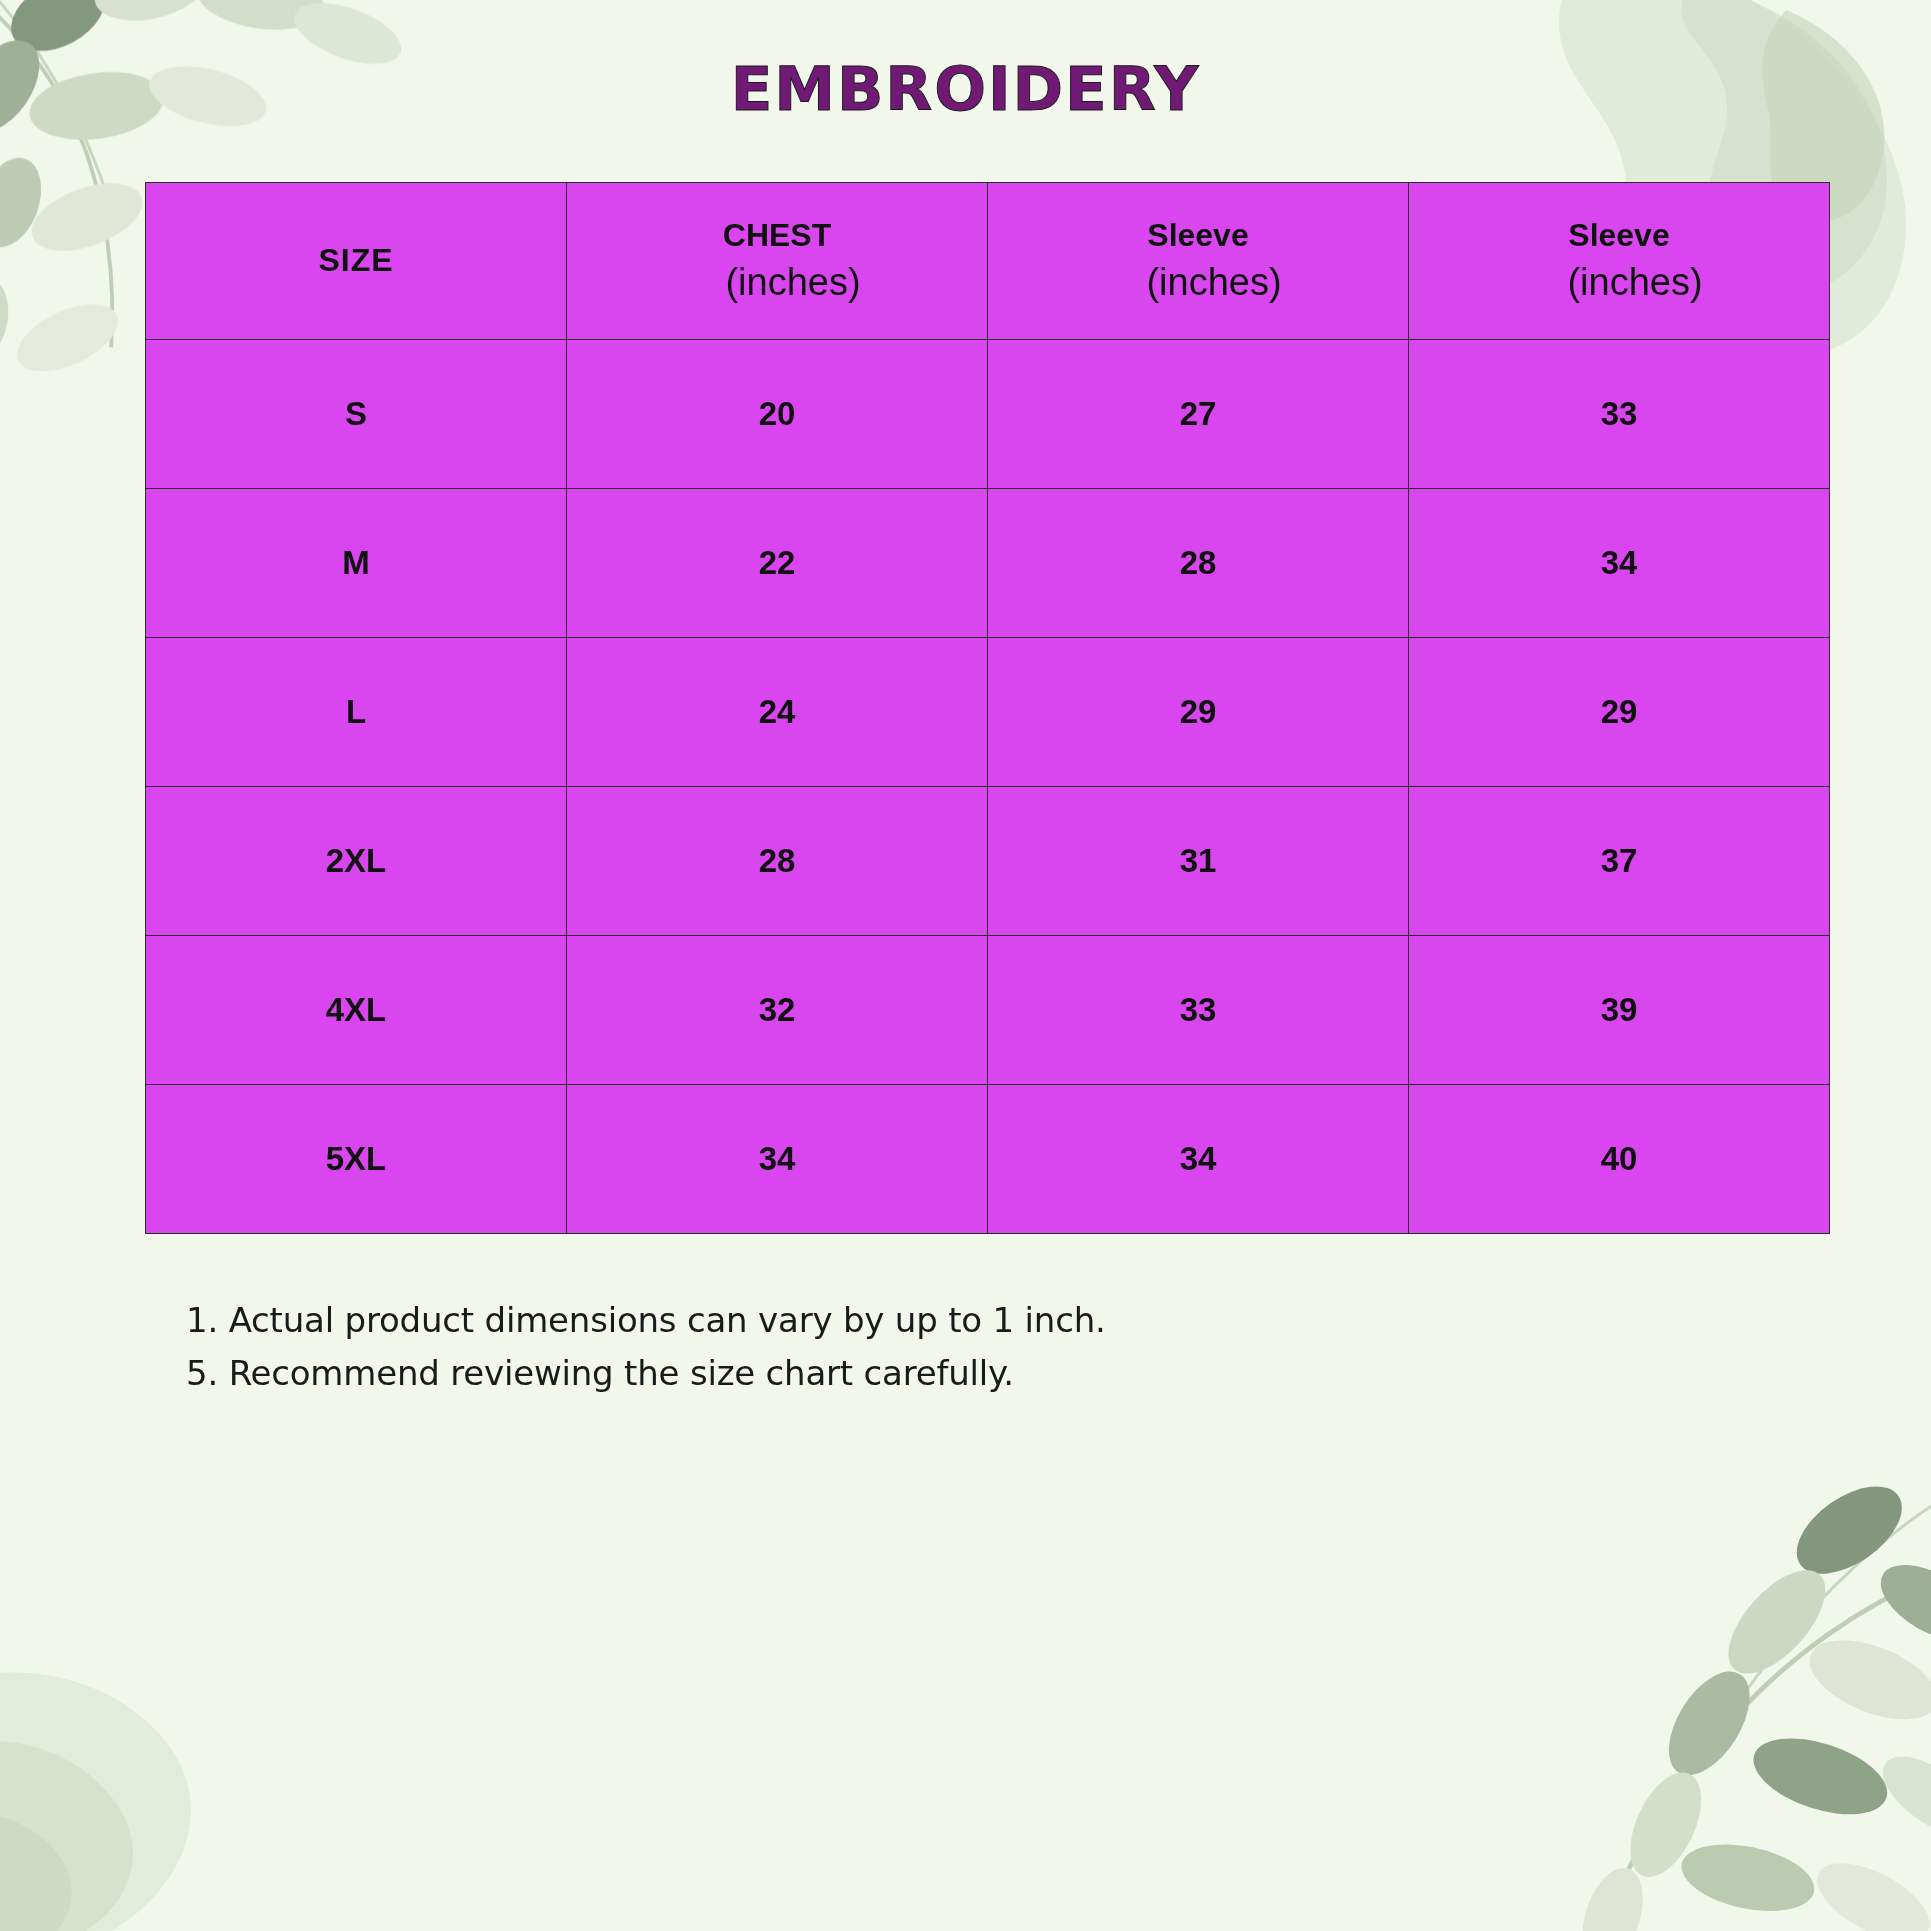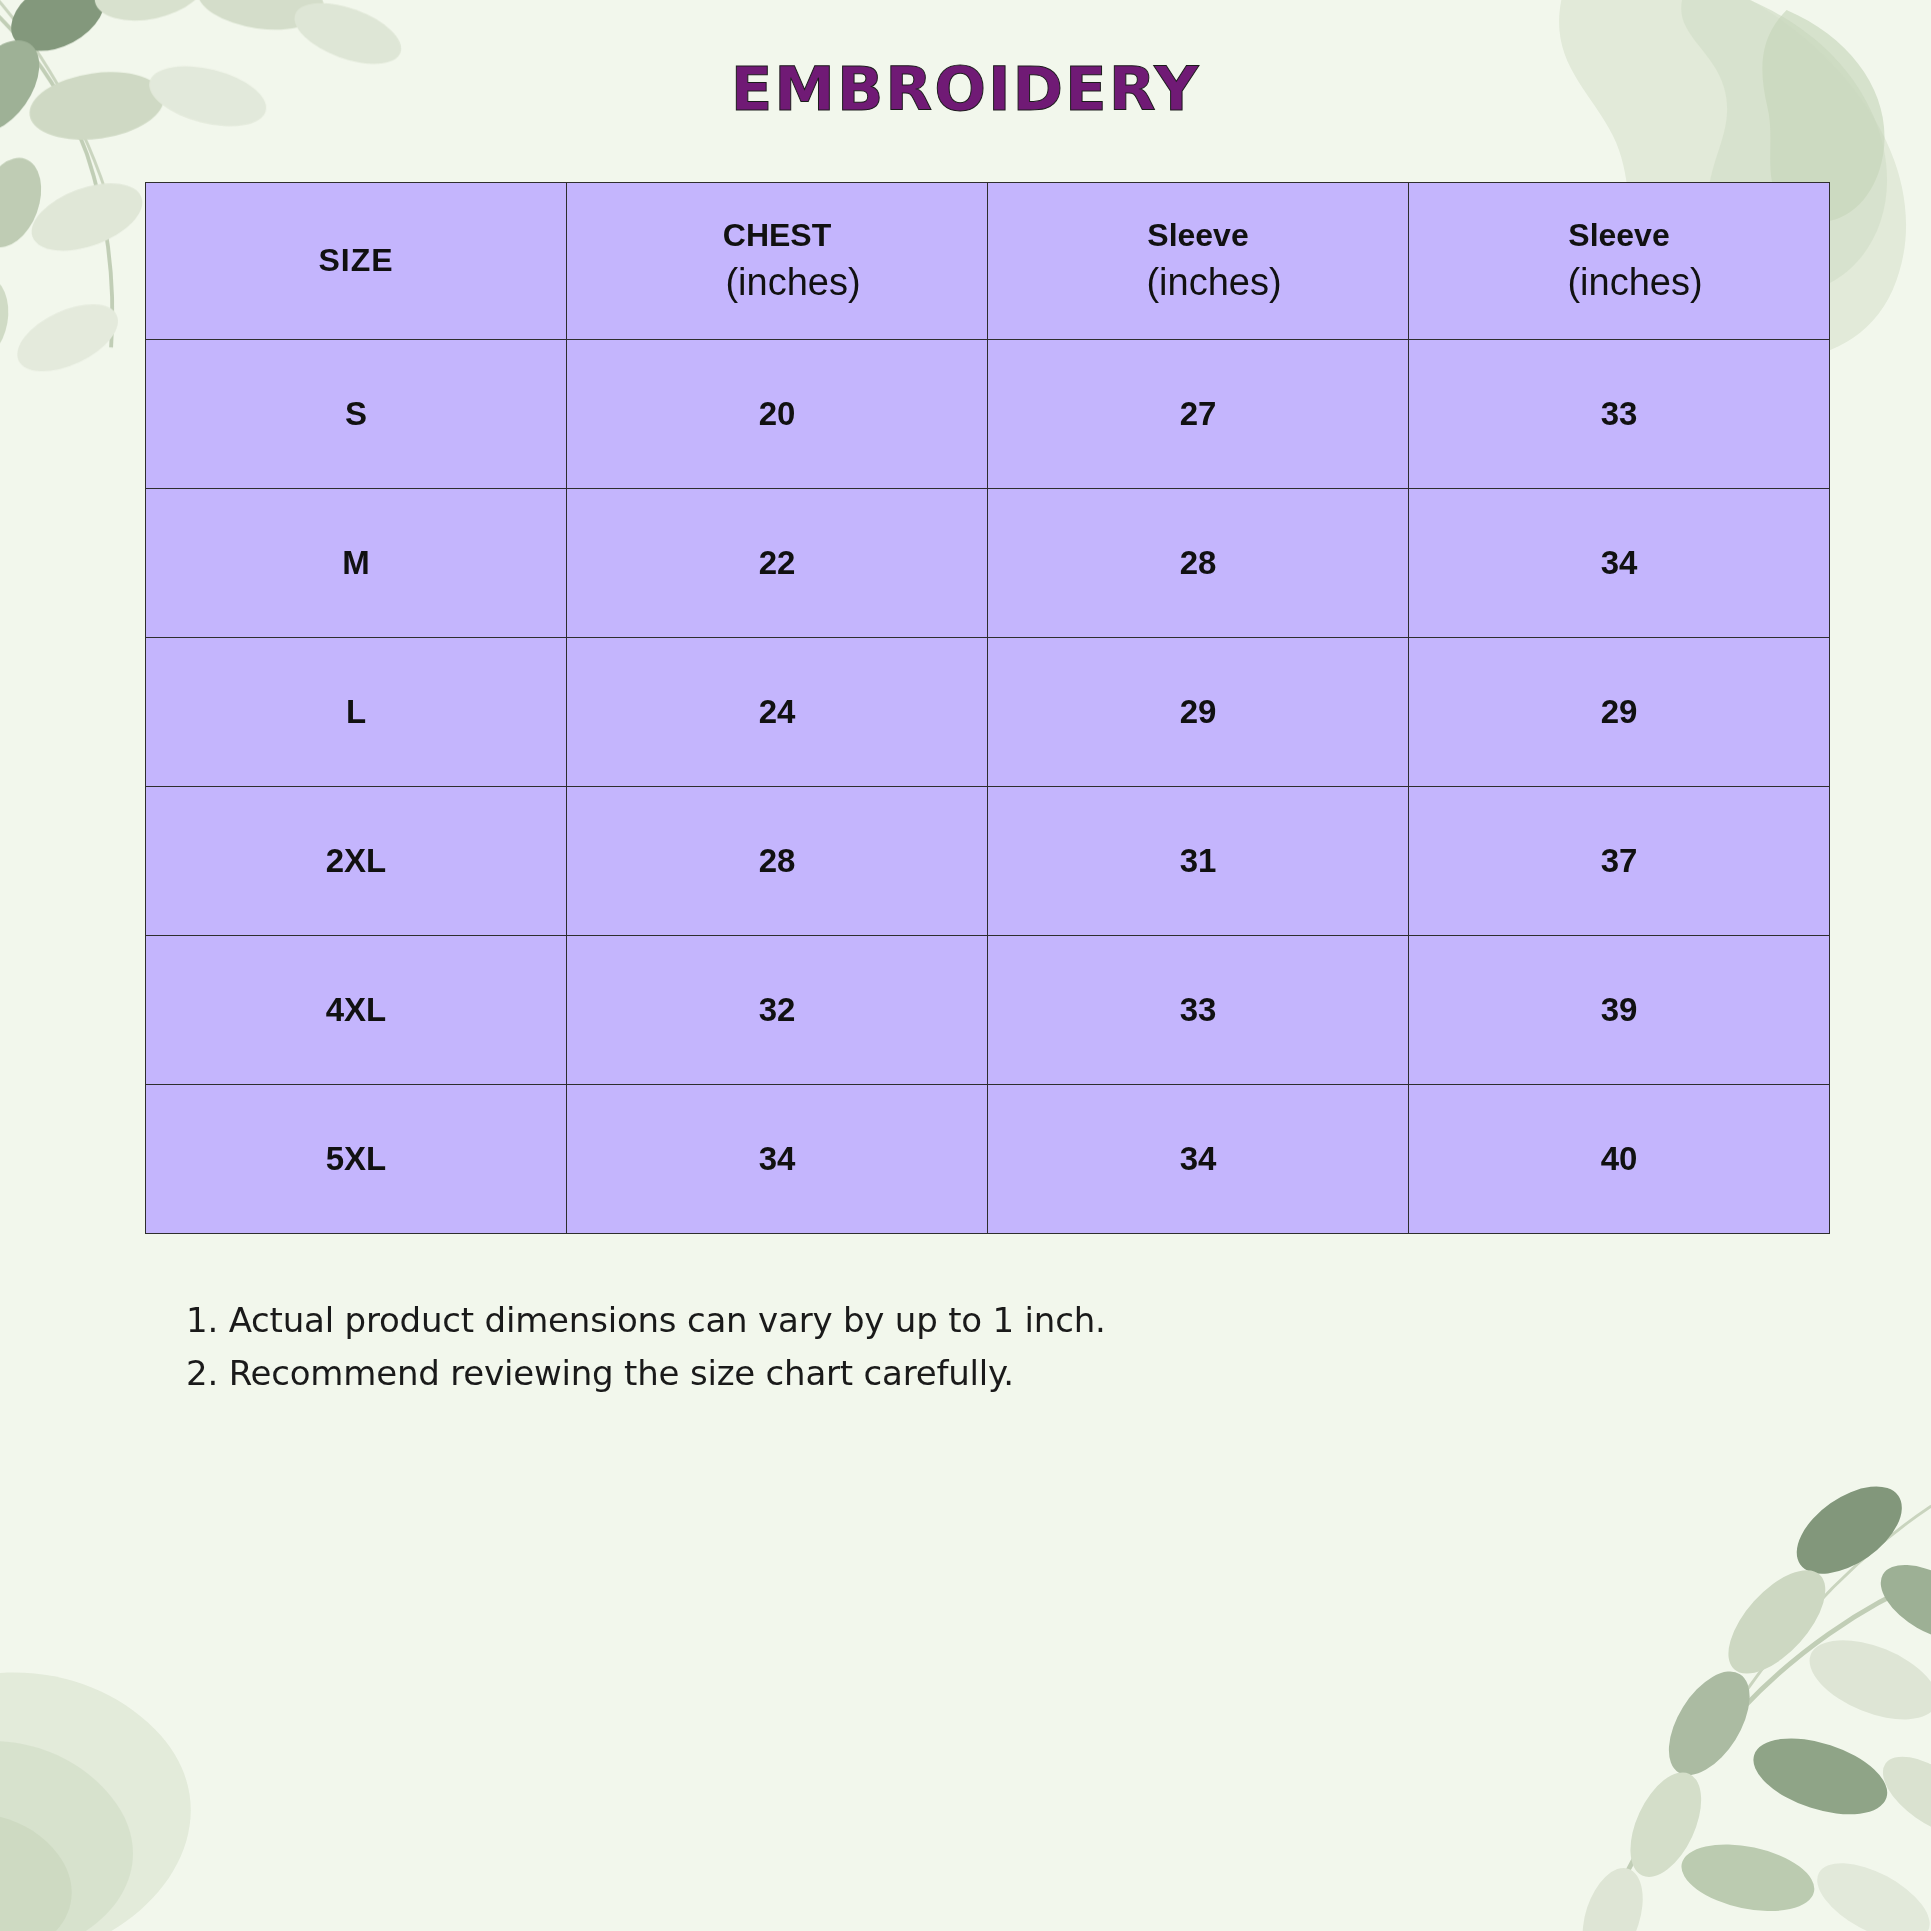--- a/index.html
+++ b/index.html
@@ -49,21 +49,21 @@
 
   .table-wrap {
     margin-top: 58px;
   }
 
   table.size-table {
     border-collapse: collapse;
     width: 1685px;
     margin: 0 auto;
     table-layout: fixed;
-    background: #c4b5fd;
+    background: #d946ef;
   }
   table.size-table th,
   table.size-table td {
     border: 1.9px solid #2e2e2e;
     text-align: center;
     vertical-align: middle;
     color: #111111;
     font-family: "Liberation Sans", sans-serif;
   }
   table.size-table th {
@@ -223,17 +223,17 @@
           <td>34</td>
           <td>34</td>
           <td>40</td>
         </tr>
       </tbody>
     </table>
   </div>
 
   <div class="notes">
     <div class="note-line">1. Actual product dimensions can vary by up to 1 inch.</div>
-    <div class="note-line">2. Recommend reviewing the size chart carefully.</div>
+    <div class="note-line">5. Recommend reviewing the size chart carefully.</div>
   </div>
 
 </div>
 
 
 </body></html>

